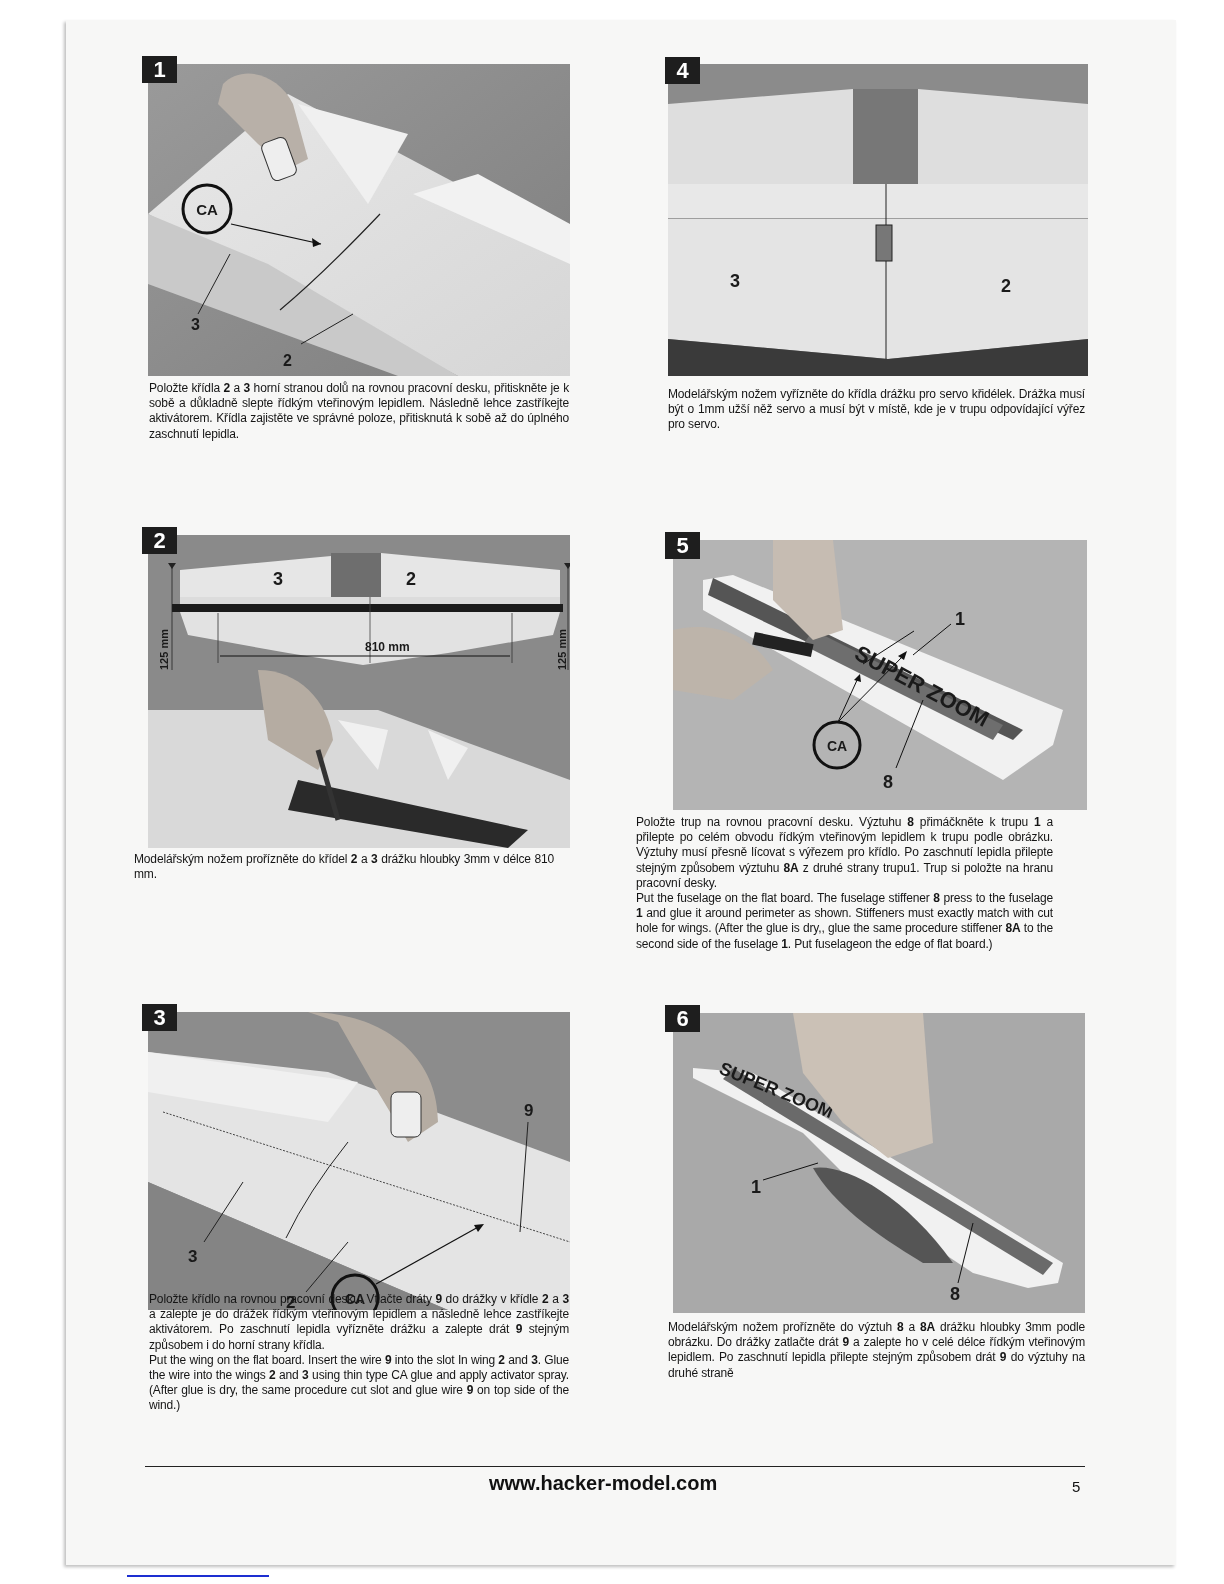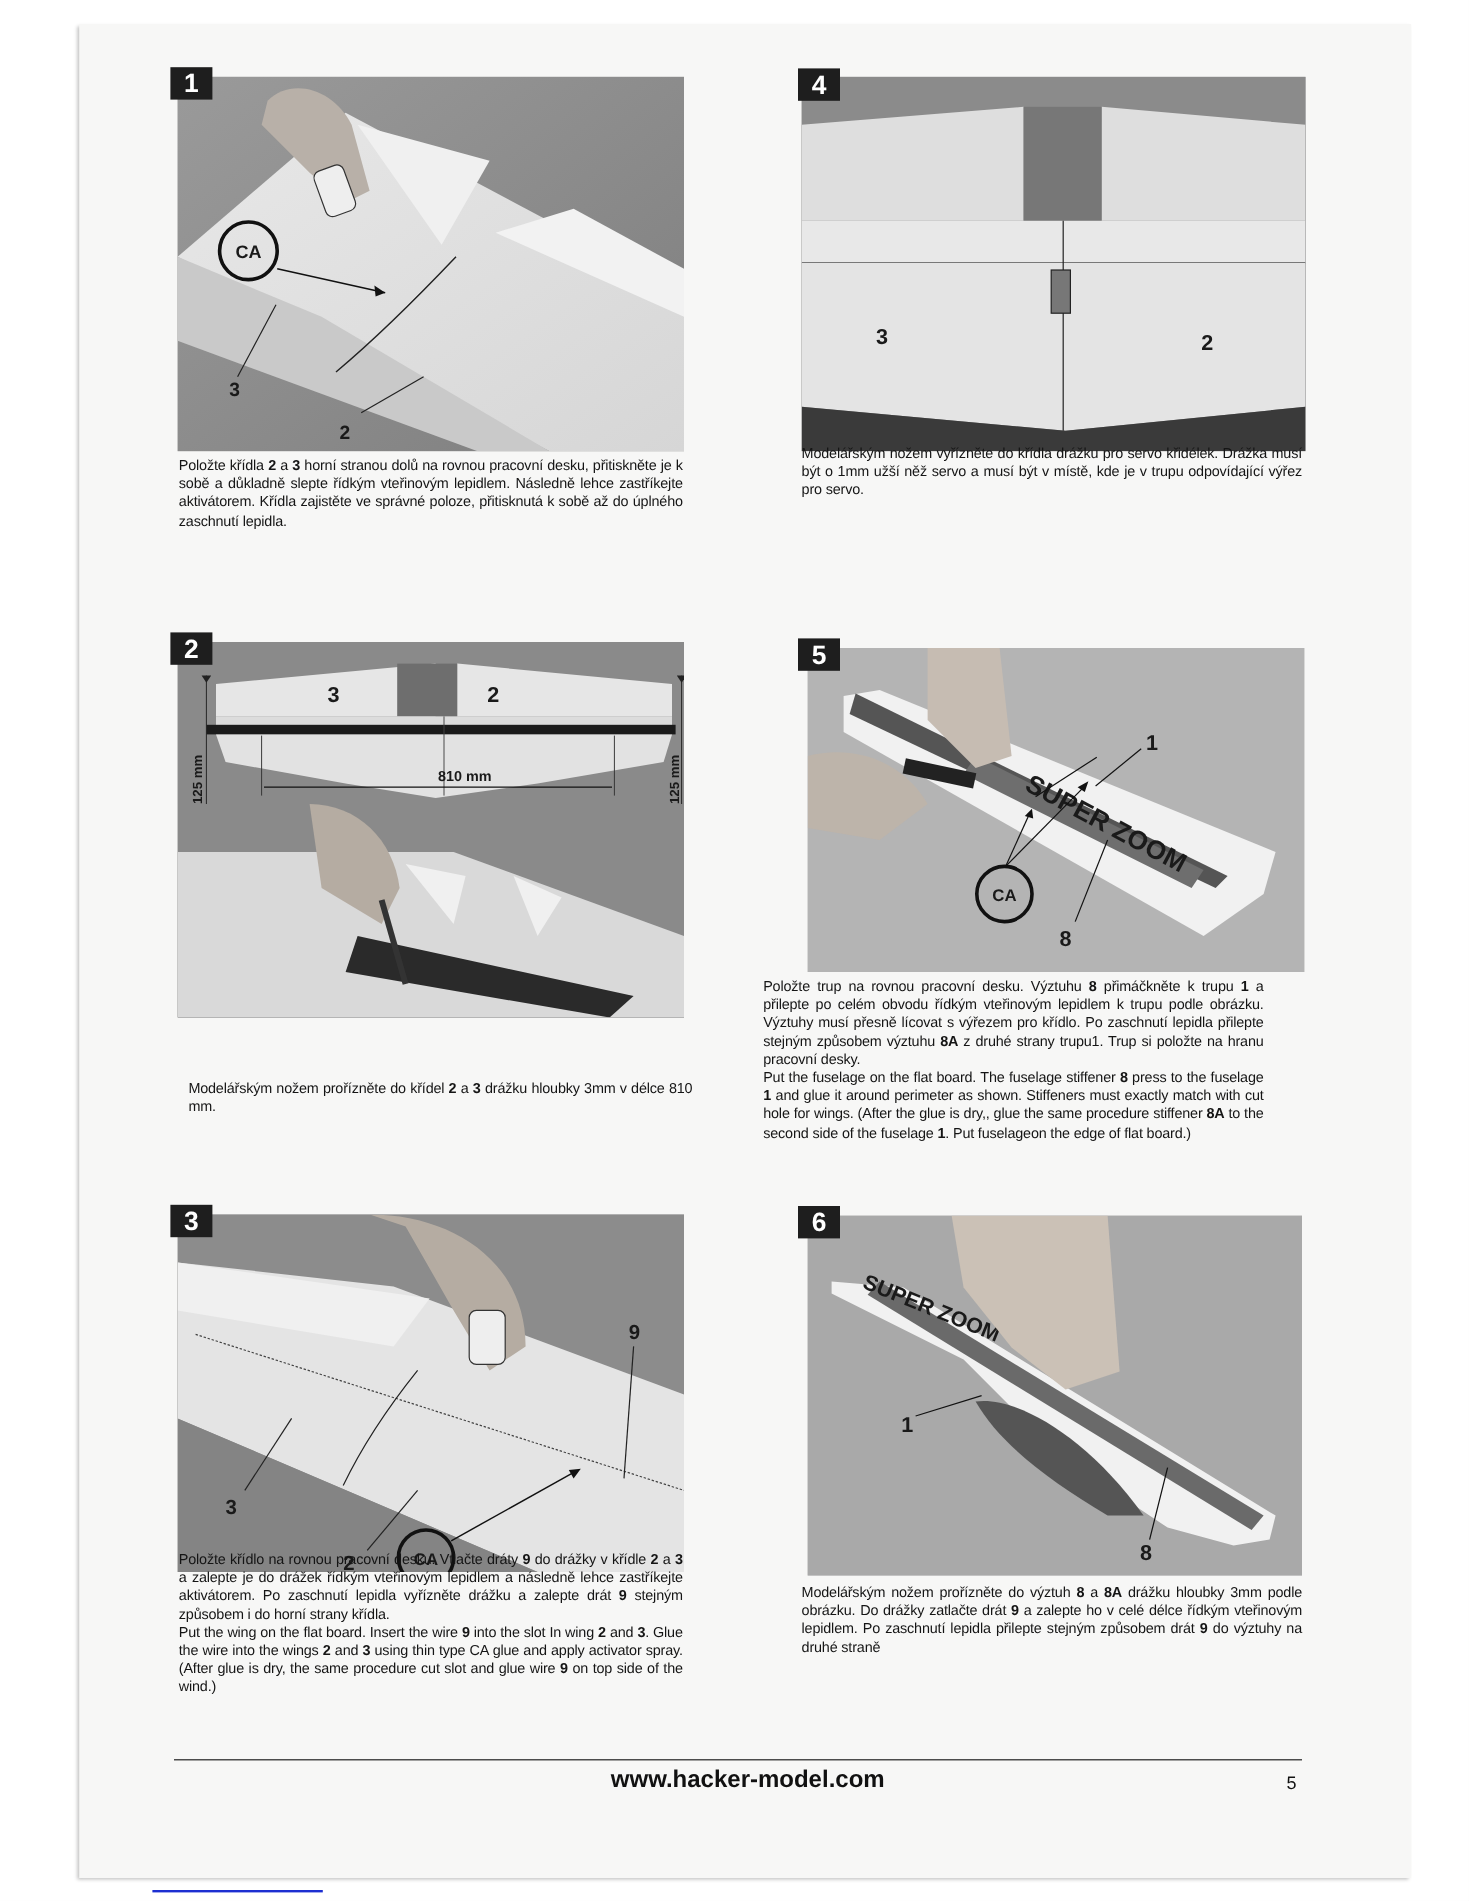--- a/index.html
+++ b/index.html
@@ -26,21 +26,21 @@
   }
   .caption {
     position:absolute; font-size:12px; line-height:15.2px; text-align:justify;
     color:#151515; letter-spacing:-0.15px;
   }
   .caption p { margin:0; }
   .caption b { font-weight:bold; }
   svg { display:block; }
   .callout { font-family:"Liberation Sans", sans-serif; font-weight:bold; fill:#1a1a1a; }
   .footer-rule { position:absolute; left:145px; top:1466px; width:940px; height:1px; background:#222; }
-  .footer-url { position:absolute; left:489px; top:1472px; font-size:20px; font-weight:bold; color:#111;margin-left:20px; }
+  .footer-url { position:absolute; left:489px; top:1472px; font-size:20px; font-weight:bold; color:#111; }
   .page-num { position:absolute; left:1072px; top:1478px; font-size:15px; color:#111; }
   .blue-line { position:absolute; left:127px; top:1575px; width:142px; height:2px; background:#1d2fd1; }
 </style>
 </head>
 <body>
 
 <div class="sheet"></div>
 
 <div class="step">
   <div class="badge" style="left:142px;top:56px;">1</div>
@@ -109,21 +109,21 @@
     <svg width="422" height="178" viewBox="0 0 422 178">
       <rect width="422" height="178" fill="#8a8a8a"></rect>
       <polygon points="0,40 230,40 422,110 422,178 0,178" fill="#d9d9d9"></polygon>
       <polygon points="190,50 240,60 230,100" fill="#f0f0f0"></polygon>
       <polygon points="280,60 320,78 300,110" fill="#f0f0f0"></polygon>
       <polygon points="150,110 380,160 360,178 140,140" fill="#2a2a2a"></polygon>
       <path d="M110,0 C150,0 180,30 185,70 L170,100 L120,70 Z" fill="#b5aca2"></path>
       <line x1="170" y1="80" x2="190" y2="150" stroke="#333" stroke-width="5"></line>
     </svg>
   </div>
-  <div class="caption" style="left:157px;top:852px;width:420px;margin-top:48px;">
+  <div class="caption" style="left:134px;top:852px;width:420px;">
     <p>Modelářským nožem prořízněte do křídel <b>2</b> a <b>3</b> drážku hloubky 3mm v délce 810 mm.</p>
   </div>
 </div>
 
 <div class="step">
   <div class="badge" style="left:142px;top:1004px;">3</div>
   <div class="photo" style="left:148px;top:1012px;width:422px;height:298px;">
     <svg width="422" height="298" viewBox="0 0 422 298">
       <rect width="422" height="298" fill="#8c8c8c"></rect>
       <polygon points="0,40 180,60 422,150 422,298 300,298 0,170" fill="#e4e4e4"></polygon>
@@ -162,21 +162,21 @@
       <rect x="0" y="120" width="420" height="35" fill="#e8e8e8"></rect>
       <line x1="0" y1="155" x2="420" y2="155" stroke="#555" stroke-width="1.2"></line>
       <polygon points="0,155 420,155 420,275 220,295 0,275" fill="#e4e4e4"></polygon>
       <polygon points="0,275 220,295 420,275 420,312 0,312" fill="#3a3a3a"></polygon>
       <line x1="218" y1="120" x2="218" y2="295" stroke="#222" stroke-width="1"></line>
       <rect x="208" y="161" width="16" height="36" fill="#777" stroke="#222" stroke-width="1"></rect>
       <text x="62" y="223" font-size="18" class="callout">3</text>
       <text x="333" y="228" font-size="18" class="callout">2</text>
     </svg>
   </div>
-  <div class="caption" style="left:668px;top:371px;width:417px;">
+  <div class="caption" style="left:668px;top:387px;width:417px;">
     <p>Modelářským nožem vyřízněte do křídla drážku pro servo křidélek. Drážka musí být o 1mm užší něž servo a musí být v místě, kde je v trupu odpovídající výřez pro servo.</p>
   </div>
 </div>
 
 <div class="step">
   <div class="badge" style="left:665px;top:532px;">5</div>
   <div class="photo" style="left:673px;top:540px;width:414px;height:270px;background:#b3b3b3;">
     <svg width="414" height="270" viewBox="0 0 414 270">
       <rect width="414" height="270" fill="#b4b4b4"></rect>
       <polygon points="30,40 60,35 390,170 380,205 330,240 30,70" fill="#f1f1f1"></polygon>

